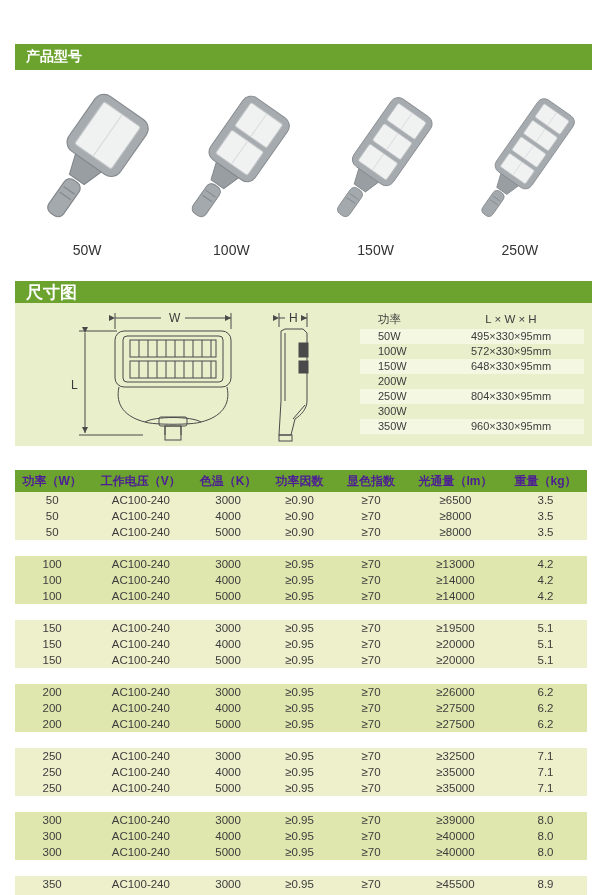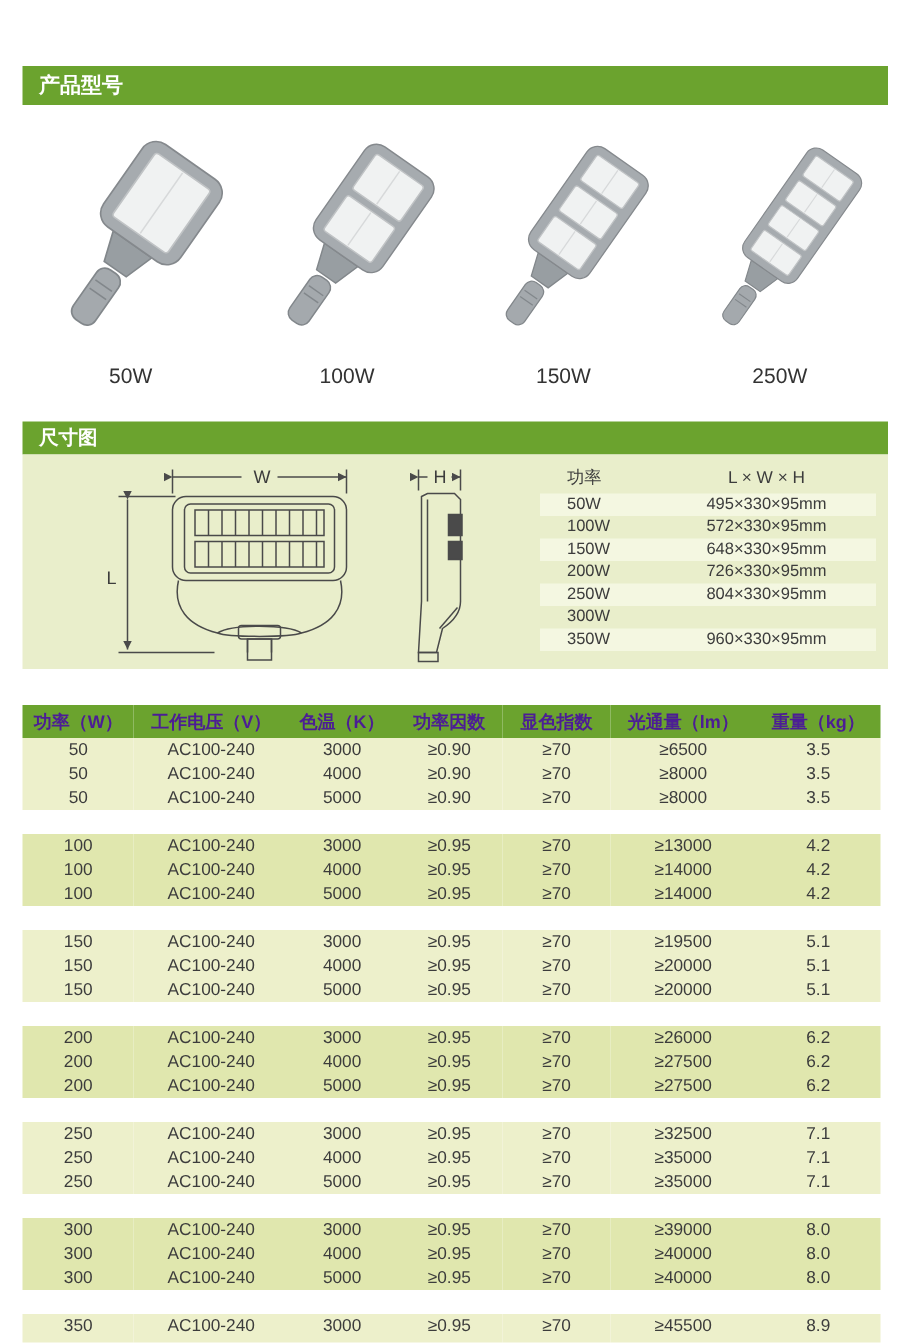--- a/index.html
+++ b/index.html
@@ -5,21 +5,21 @@
   :root{
     --green:#6ba32e; --panel:#e9eecb; --stripe:#f4f7e1;
     --rowlight:#edf0cb; --rowdark:#e0e7ae; --ink:#3c3c3c;
   }
   html,body{margin:0;padding:0;}
   body{width:607px;height:895px;background:#fff;position:relative;
        font-family:"Liberation Sans","DejaVu Sans",sans-serif;color:var(--ink);}
   .band{position:absolute;left:15px;width:577px;background:var(--green);
         color:#fff;font-weight:bold;display:flex;align-items:center;padding-left:11px;box-sizing:border-box;text-align:center;}
   #band-products{top:44px;height:26px;font-size:14px;}
-  #band-dims{top:281px;height:22px;font-size:13px;}
+  #band-dims{top:281px;height:22px;font-size:17px;}
   
   #products{position:absolute;left:15px;top:80px;width:577px;height:178px;display:flex;}
   .prod-cell{flex:1;display:flex;flex-direction:column;align-items:center;justify-content:flex-end;}
   .prod-label{font-size:14px;color:#333;margin-top:2px;}
   
   #dim-panel{position:absolute;left:15px;top:303px;width:577px;height:143px;background:var(--panel);}
   #dim-diagram{position:absolute;left:8px;top:2px;}
   #dim-table{position:absolute;left:345px;top:6px;width:224px;font-size:11px;}
   .dim-row{display:flex;height:15px;line-height:15px;align-items:center;}
   .dim-row.header{height:20px;line-height:20px;font-size:11.5px;}
@@ -176,21 +176,20 @@
         <div class="dim-row">
           <span class="c1">100W</span>
                  <span class="c2">572×330×95mm</span>
         </div>
         <div class="dim-row striped">
           <span class="c1">150W</span>
                  <span class="c2">648×330×95mm</span>
         </div>
         <div class="dim-row">
           <span class="c1">200W</span>
-                 <span class="c2">726×330×95mm</span>
         </div>
         <div class="dim-row striped">
           <span class="c1">250W</span>
                  <span class="c2">804×330×95mm</span>
         </div>
         <div class="dim-row">
           <span class="c1">300W</span>
         </div>
         <div class="dim-row striped">
           <span class="c1">350W</span>

